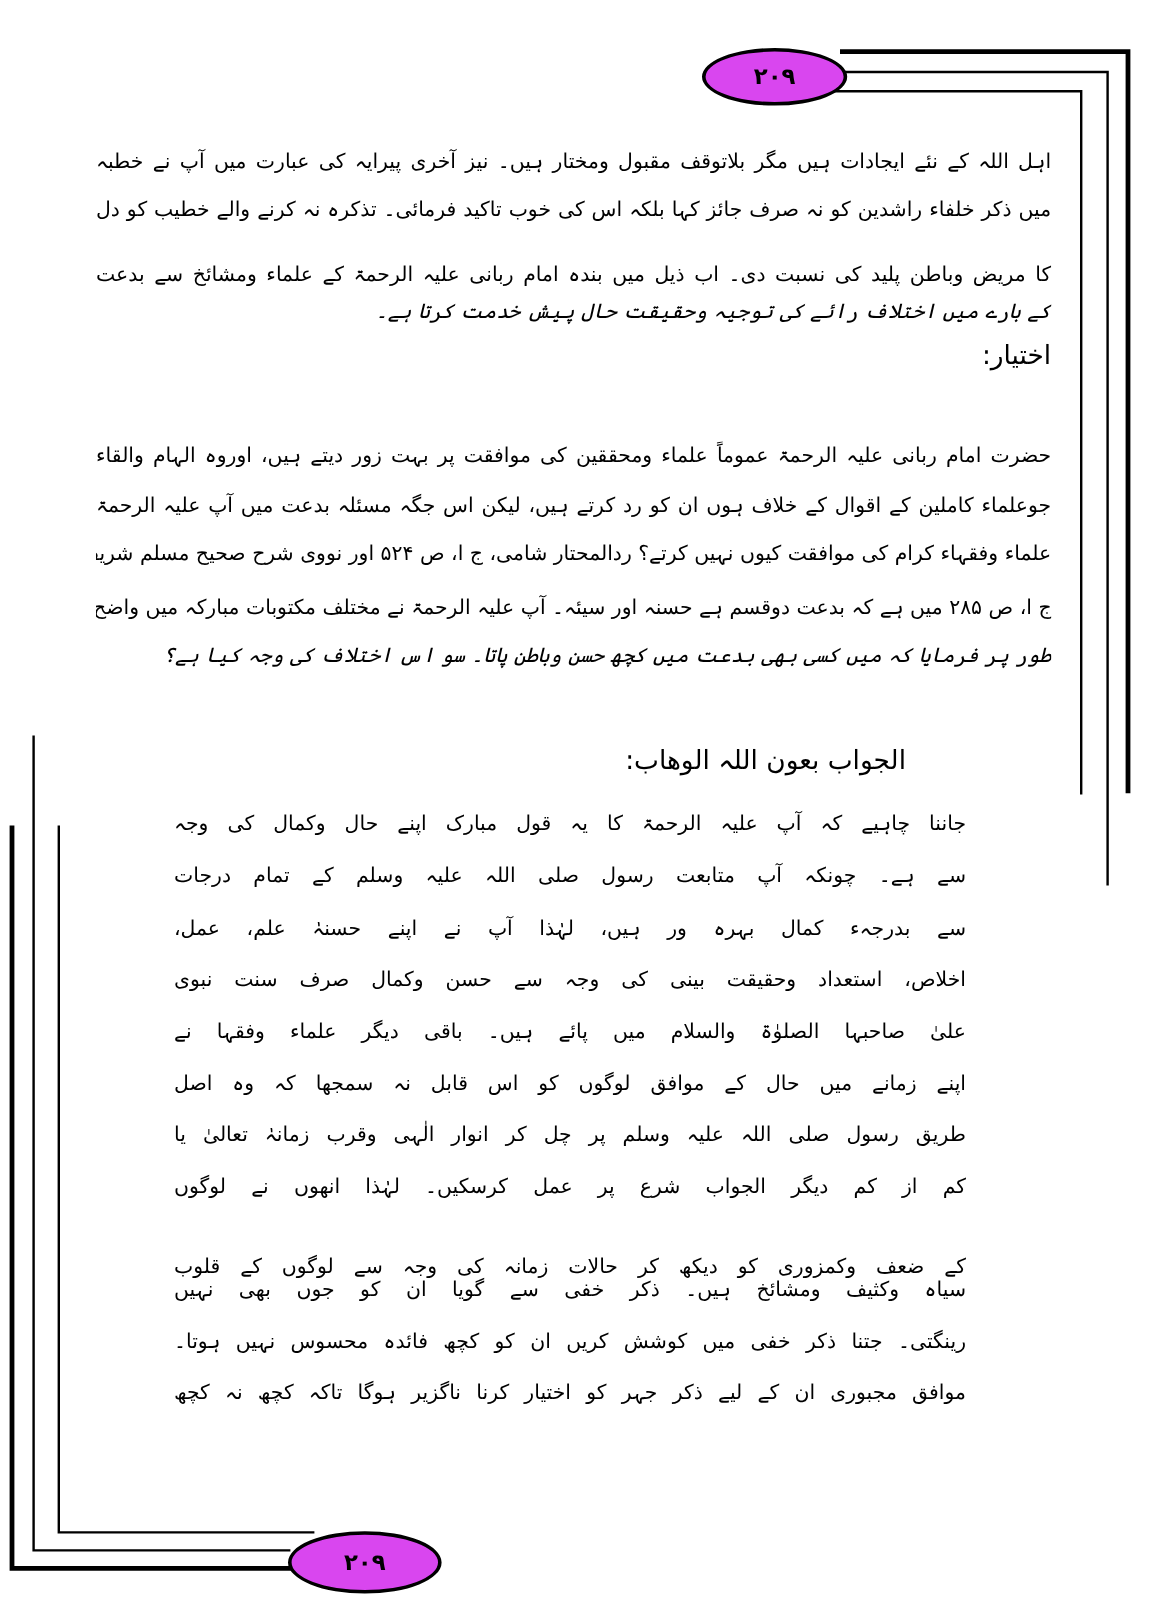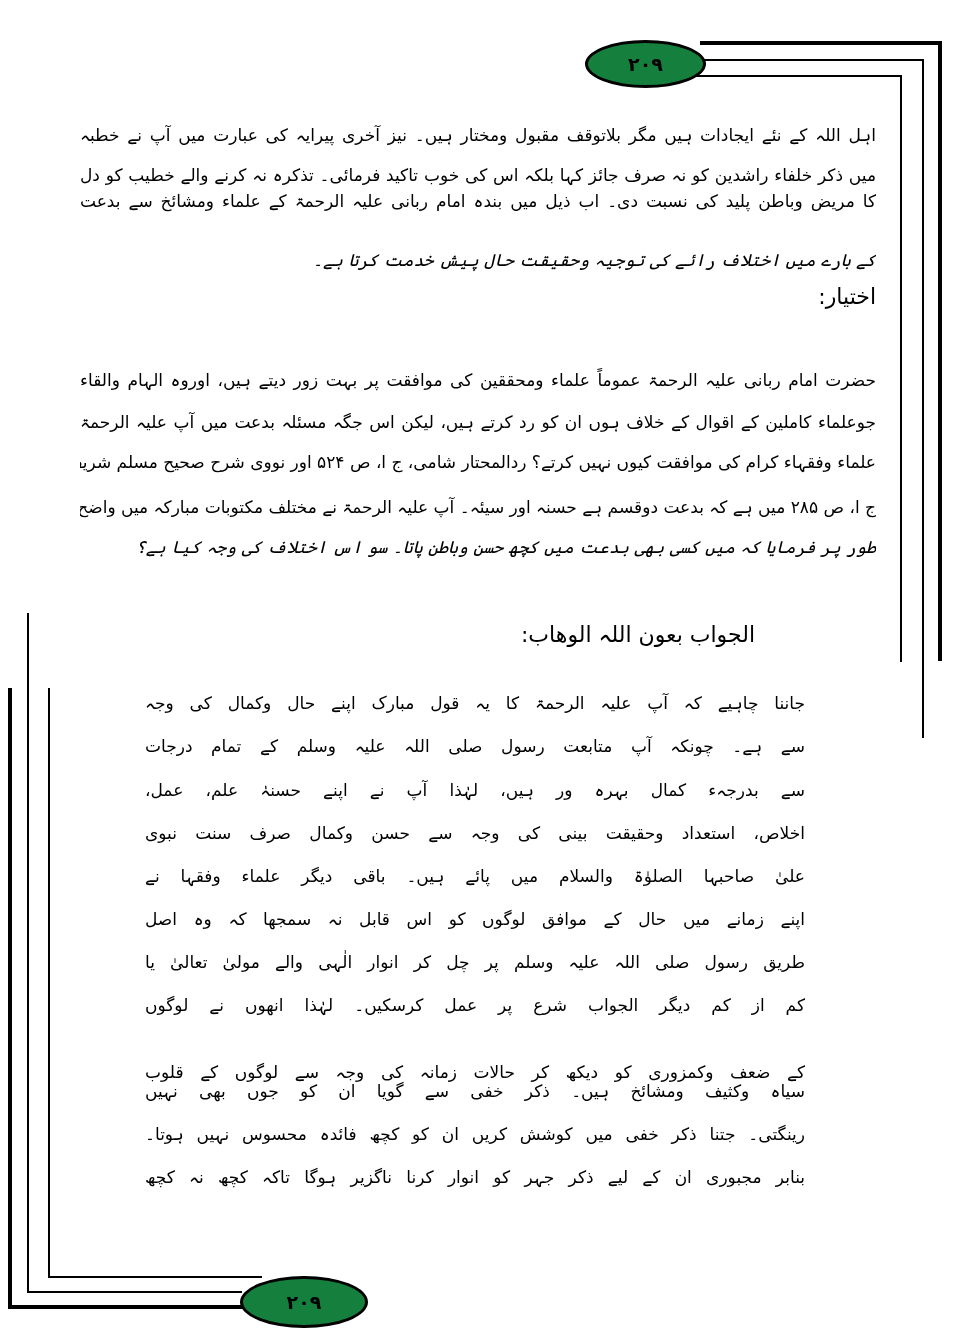--- a/index.html
+++ b/index.html
@@ -1,30 +1,30 @@
 <!DOCTYPE html>
 <html><head>
   <meta charset="utf-8">
   <style>
     html, body { margin: 0; padding: 0; background: #ffffff; }
     body { width: 960px; height: 1334px; position: relative; overflow: hidden;
            font-family: "DejaVu Sans", sans-serif; color: #000; }
     .frame { position: absolute; left: 0; top: 0; width: 960px; height: 1334px; }
     .oval { position: absolute; border: 3px solid #000; border-radius: 50%;
-            background: #15803d; display: flex; align-items: center; justify-content: center;
+            background: #d946ef; display: flex; align-items: center; justify-content: center;
             font-weight: bold; font-size: 19px; letter-spacing: 2px; text-align: center; }
     .oval-top { left: 585px; top: 40px; width: 115px; height: 42px; }
     .oval-bottom { left: 240px; top: 1276px; width: 122px; height: 46px; }
     .line { position: absolute; direction: rtl; text-align: justify; text-align-last: justify;
             font-size: 17px; line-height: 24px; white-space: nowrap; overflow: hidden; }
     .line.last { text-align-last: right; font-style: italic; }
     .head { position: absolute; direction: rtl; text-align: right; font-size: 22px;
             line-height: 30px; white-space: nowrap; }
     .top-para .line { right: 84px; width: 796px; }
-    .bot-para .line { right: 155px; width: 660px; font-size: 17px; margin-top: 16px; }
+    .bot-para .line { right: 155px; width: 660px; font-size: 17px; }
   </style>
 </head>
 <body>
 
 <svg class="frame" viewBox="0 0 960 1334" xmlns="http://www.w3.org/2000/svg">
 
   <g fill="none" stroke="#000">
     <polyline points="700,43 940,43 940,661" stroke-width="4"></polyline>
     <polyline points="697,60 923,60 923,738" stroke-width="2"></polyline>
     <polyline points="690,76 901,76 901,662" stroke-width="2"></polyline>
@@ -37,21 +37,21 @@
   </g>
 </svg>
 
 <div class="oval oval-top">
   <span>۲۰۹</span>
 </div>
 
 <div class="top-para">
   <div class="line" style="top:123px">اہل اللہ کے نئے ایجادات ہیں مگر بلاتوقف مقبول ومختار ہیں۔ نیز آخری پیرایہ کی عبارت میں آپ نے خطبہ</div>
   <div class="line" style="top:163px">میں ذکر خلفاء راشدین کو نہ صرف جائز کہا بلکہ اس کی خوب تاکید فرمائی۔ تذکرہ نہ کرنے والے خطیب کو دل</div>
-  <div class="line" style="top:189px">کا مریض وباطن پلید کی نسبت دی۔ اب ذیل میں بندہ امام ربانی علیہ الرحمۃ کے علماء ومشائخ سے بدعت</div>
+  <div class="line" style="top:217px">کا مریض وباطن پلید کی نسبت دی۔ اب ذیل میں بندہ امام ربانی علیہ الرحمۃ کے علماء ومشائخ سے بدعت</div>
   <div class="line last" style="top:248px">کے بارے میں اختلاف رائے کی توجیہ وحقیقت حال پیش خدمت کرتا ہے۔</div>
 </div>
 
 <div class="head" style="top:282px; right:84px">اختیار:</div>
 
 <div class="top-para">
   <div class="line" style="top:368px">حضرت امام ربانی علیہ الرحمۃ عموماً علماء ومحققین کی موافقت پر بہت زور دیتے ہیں، اوروہ الہام والقاء</div>
   <div class="line" style="top:410px">جوعلماء کاملین کے اقوال کے خلاف ہوں ان کو رد کرتے ہیں، لیکن اس جگہ مسئلہ بدعت میں آپ علیہ الرحمۃ</div>
   <div class="line" style="top:450px">علماء وفقہاء کرام کی موافقت کیوں نہیں کرتے؟ ردالمحتار شامی، ج ا، ص ۵۲۴ اور نووی شرح صحیح مسلم شریف،</div>
   <div class="line" style="top:495px">ج ا، ص ۲۸۵ میں ہے کہ بدعت دوقسم ہے حسنہ اور سیئہ۔ آپ علیہ الرحمۃ نے مختلف مکتوبات مبارکہ میں واضح</div>
@@ -60,23 +60,23 @@
 
 <div class="head" style="top:620px; right:205px">الجواب بعون اللہ الوھاب:</div>
 
 <div class="bot-para">
   <div class="line" style="top:675px">جاننا چاہیے کہ آپ علیہ الرحمۃ کا یہ قول مبارک اپنے حال وکمال کی وجہ</div>
   <div class="line" style="top:718px">سے ہے۔ چونکہ آپ متابعت رسول صلی اللہ علیہ وسلم کے تمام درجات</div>
   <div class="line" style="top:762px">سے بدرجہء کمال بہرہ ور ہیں، لہٰذا آپ نے اپنے حسنہٰ علم، عمل،</div>
   <div class="line" style="top:805px">اخلاص، استعداد وحقیقت بینی کی وجہ سے حسن وکمال صرف سنت نبوی</div>
   <div class="line" style="top:848px">علیٰ صاحبہا الصلوٰۃ والسلام میں پائے ہیں۔ باقی دیگر علماء وفقہا نے</div>
   <div class="line" style="top:891px">اپنے زمانے میں حال کے موافق لوگوں کو اس قابل نہ سمجھا کہ وہ اصل</div>
-  <div class="line" style="top:934px">طریق رسول صلی اللہ علیہ وسلم پر چل کر انوار الٰہی والے مولیٰ تعالیٰ یا</div>
+  <div class="line" style="top:934px">طریق رسول صلی اللہ علیہ وسلم پر چل کر انوار الٰہی وقرب زمانہٰ تعالیٰ یا</div>
   <div class="line" style="top:977px">کم از کم دیگر الجواب شرع پر عمل کرسکیں۔ لہٰذا انھوں نے لوگوں</div>
   <div class="line" style="top:1044px">کے ضعف وکمزوری کو دیکھ کر حالات زمانہ کی وجہ سے لوگوں کے قلوب</div>
   <div class="line" style="top:1063px">سیاہ وکثیف ومشائخ ہیں۔ ذکر خفی سے گویا ان کو جوں بھی نہیں</div>
   <div class="line" style="top:1106px">رینگتی۔ جتنا ذکر خفی میں کوشش کریں ان کو کچھ فائدہ محسوس نہیں ہوتا۔</div>
-  <div class="line" style="top:1149px">بنابر مجبوری ان کے لیے ذکر جہر کو انوار کرنا ناگزیر ہوگا تاکہ کچھ نہ کچھ</div>
+  <div class="line" style="top:1149px">موافق مجبوری ان کے لیے ذکر جہر کو اختیار کرنا ناگزیر ہوگا تاکہ کچھ نہ کچھ</div>
 </div>
 
 <div class="oval oval-bottom">
   <span>۲۰۹</span>
 </div>
 
 </body></html>

